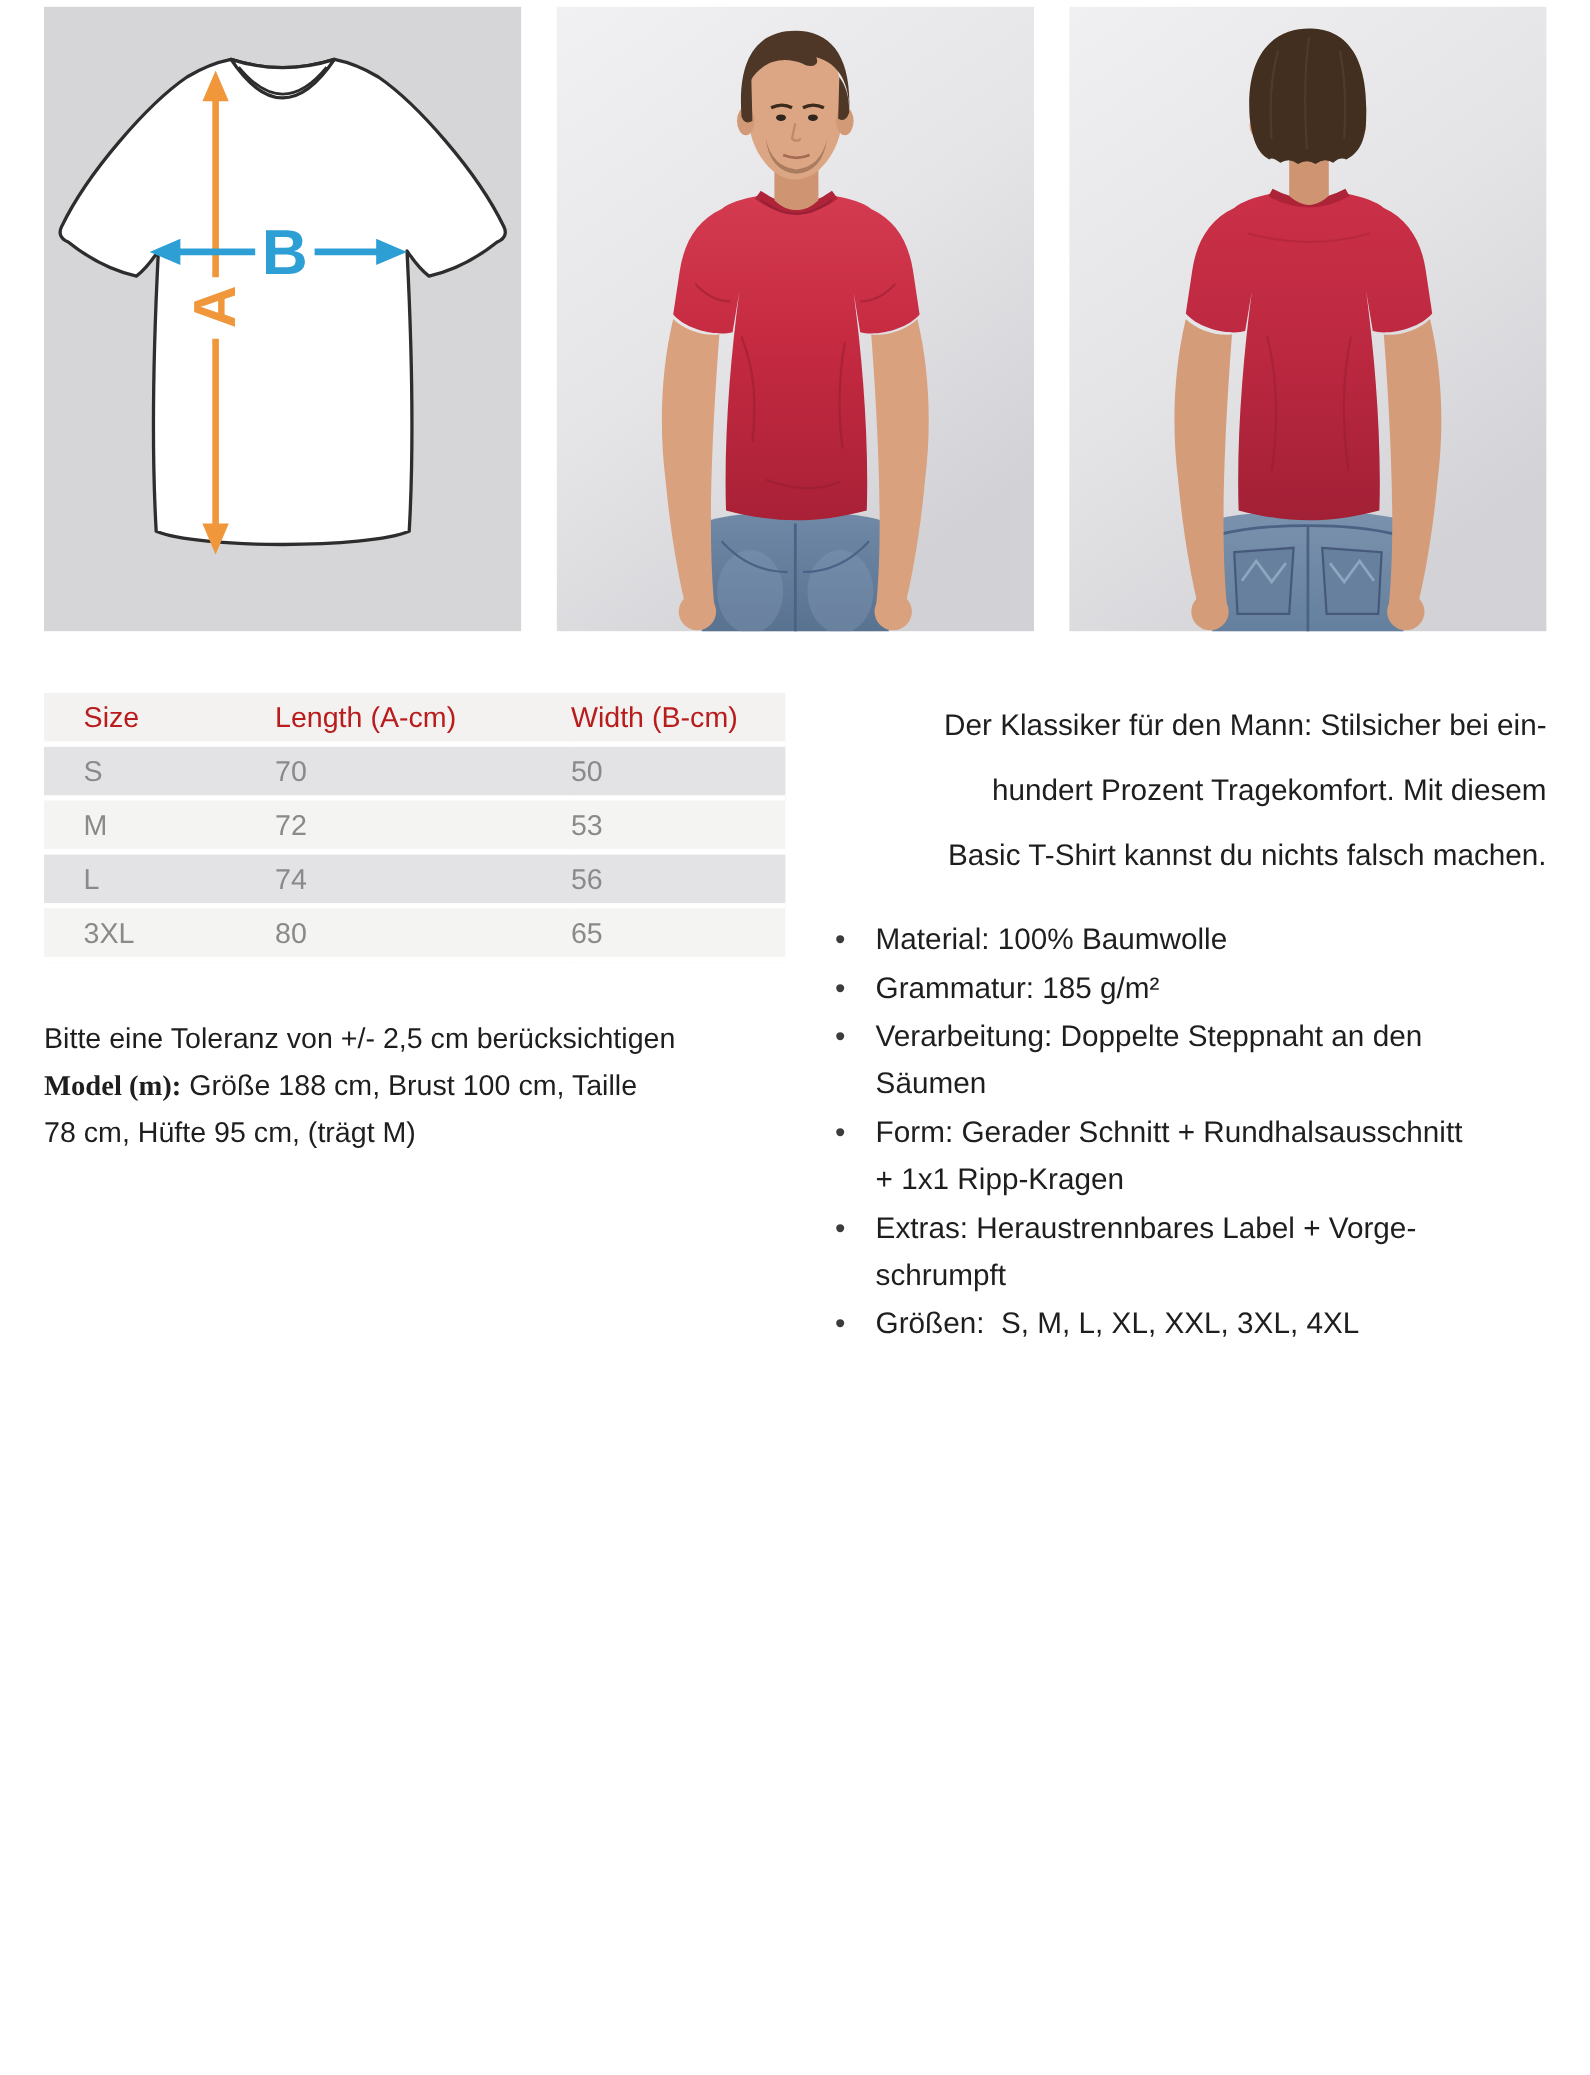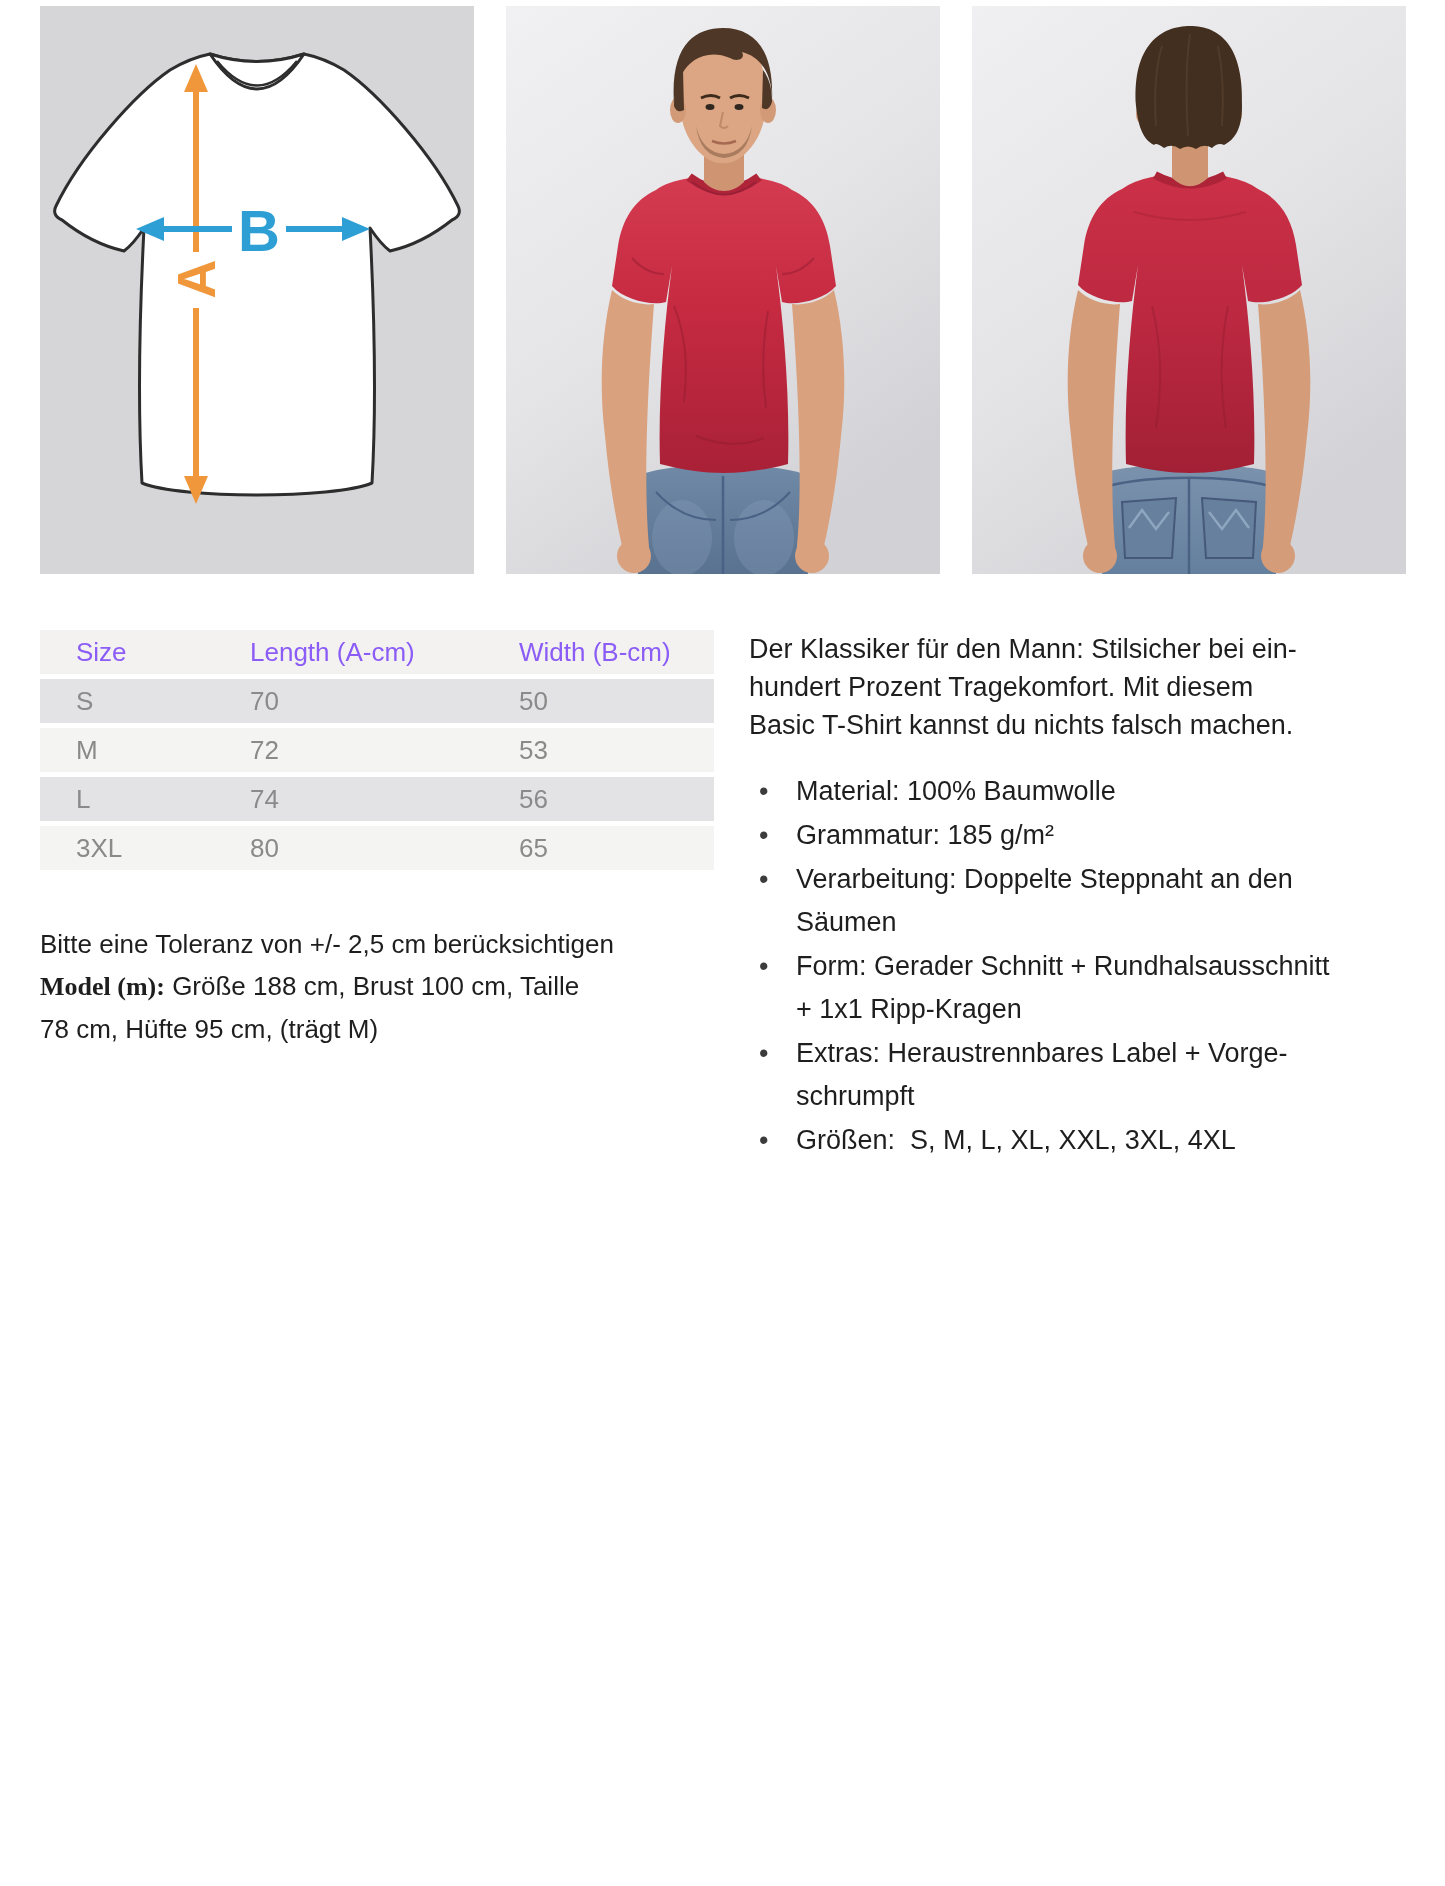--- a/index.html
+++ b/index.html
@@ -13,29 +13,29 @@
   .content-row{display:flex;margin:56px 40px 0;align-items:flex-start;}
   .left-col{width:674px;flex:0 0 auto;}
   .right-col{width:657px;margin-left:35px;flex:0 0 auto;}
   
   table.size-table{width:100%;border-collapse:separate;border-spacing:0;table-layout:fixed;
                    font-size:26px;color:var(--table-text,#8a8a8a);}
   table.size-table col.c1{width:210px;} table.size-table col.c2{width:269px;} table.size-table col.c3{width:195px;}
   table.size-table th,table.size-table td{height:44px;line-height:44px;font-weight:normal;
       text-align:left;padding:0;border-bottom:5px solid #fff;white-space:nowrap;overflow:hidden;}
   table.size-table th:first-child,table.size-table td:first-child{padding-left:36px;}
-  table.size-table thead th{background:var(--table-header-bg,#f3f2f0);color:#8b5cf6;}
+  table.size-table thead th{background:var(--table-header-bg,#f3f2f0);color:#b91c1c;}
   table.size-table tbody tr:nth-child(odd) td{background:var(--table-row-dark,#e3e3e5);}
   table.size-table tbody tr:nth-child(even) td{background:var(--table-row-light,#f4f4f2);}
   
   .notes{margin-top:48px;font-size:26px;line-height:42px;}
   .notes p{margin:0;white-space:pre-line;}
   .notes strong{font-weight:bold;font-family:Liberation Serif, serif;}
   
-  .intro{margin:0 0 26px;font-size:27px;line-height:38px;white-space:pre-line;}
+  .intro{margin:0 0 26px;font-size:27px;line-height:59px;white-space:pre-line;text-align:right;}
   ul.features{list-style:none;margin:0;padding:0;font-size:27px;line-height:43px;}
   ul.features li{position:relative;padding-left:47px;white-space:pre-line;margin:0 0 1px;}
   ul.features li .dot{position:absolute;left:10px;top:0;color:#3c3c3c;}
   
   .diagram-label{font-family:"Liberation Sans","DejaVu Sans",sans-serif;font-weight:bold;}
 </style>
 </head>
 <body>
 
 <div class="page">

